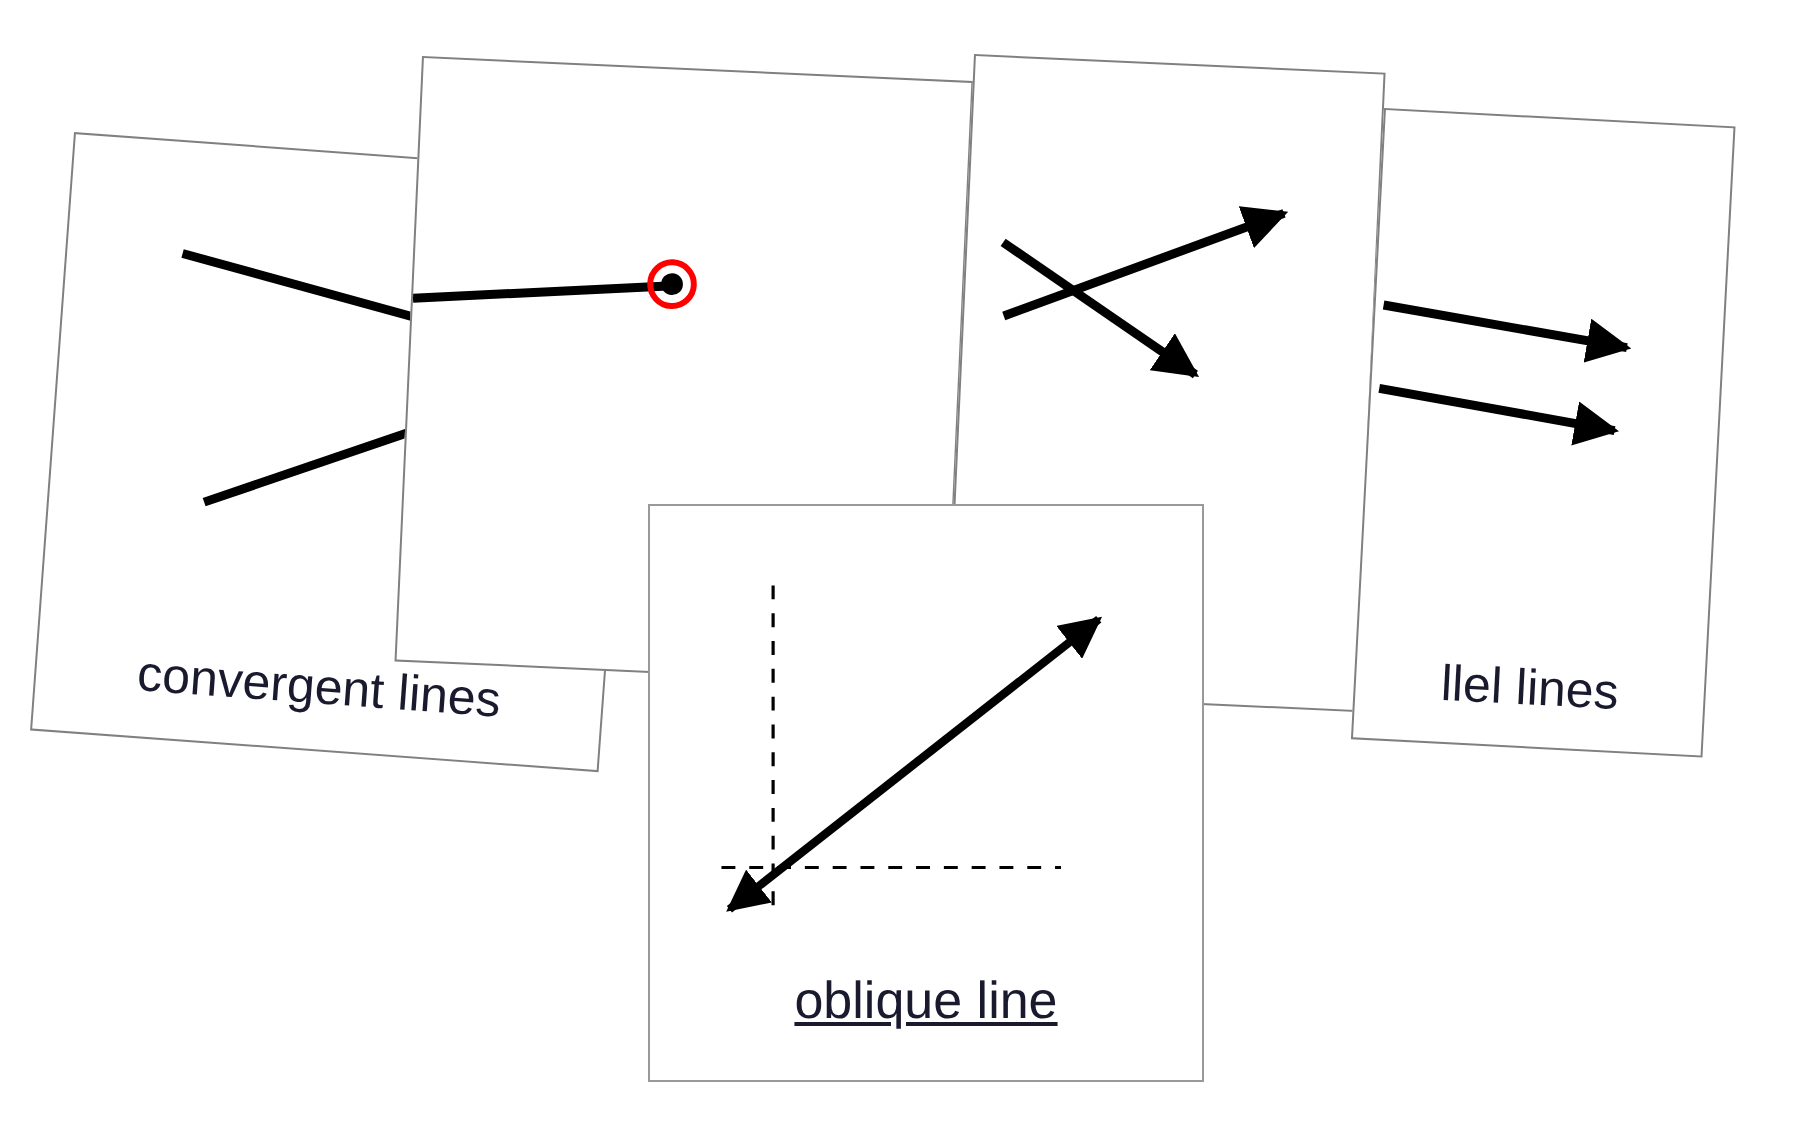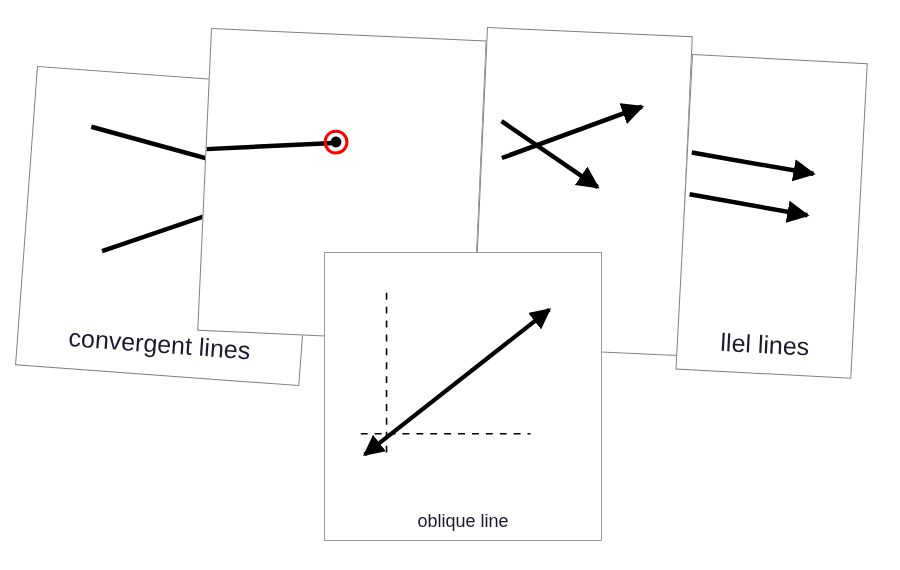--- a/index.html
+++ b/index.html
@@ -91,22 +91,23 @@
     font-size: 25px;
   }
 
   #card-oblique {
     left: 324px; top: 252px;
     width: 278px; height: 289px;
     z-index: 5;
     border-color: #999999;
   }
   #card-oblique .card-label {
-    bottom: 8px;
-    font-size: 18px;
+    bottom: 24px;
+    font-size: 26px;
+    text-decoration: underline;
   }
 </style>
 </head>
 <body>
 
 <div id="stage">
 
   <div class="card" id="card-convergent">
     <svg class="card-figure" viewBox="0 0 285 300" preserveAspectRatio="none">
       <defs>

